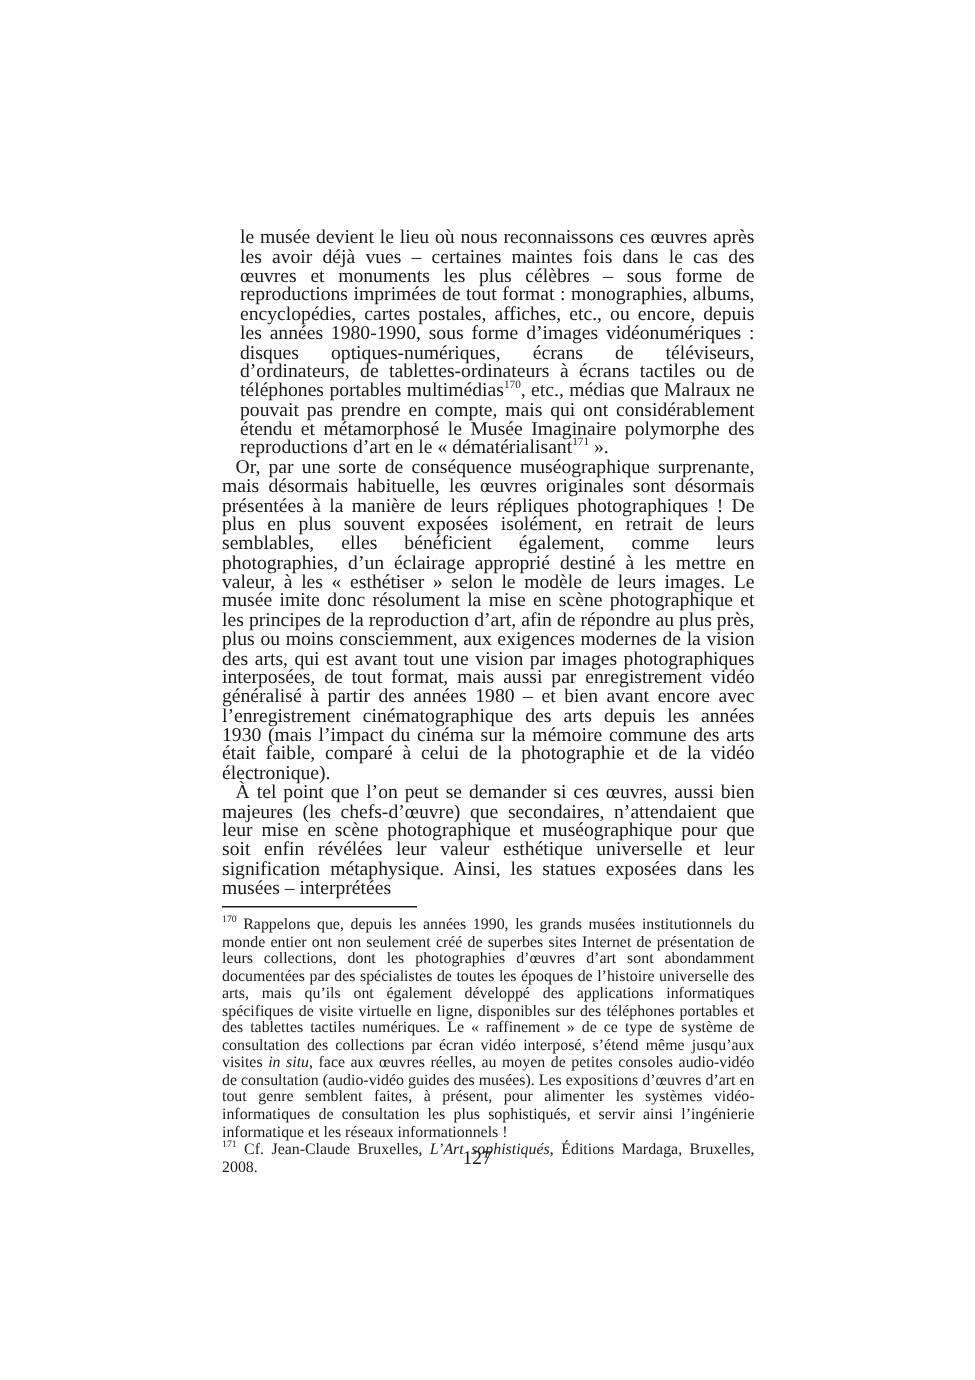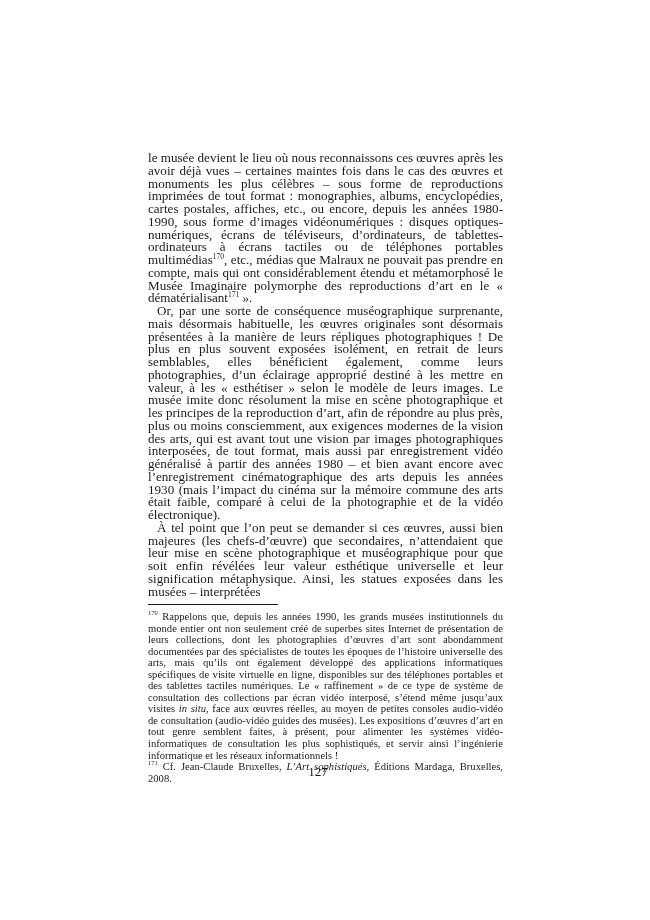--- a/index.html
+++ b/index.html
@@ -1,21 +1,21 @@
 <!DOCTYPE html>
 <html><head>
 <meta charset="utf-8">
 <style>
   html, body { margin:0; padding:0; background:#ffffff; }
   body { width:650px; height:920px; position:relative; overflow:hidden; }
   .page { position:absolute; left:148px; top:152px; width:355px;
           font-family:"Liberation Serif", serif; color:#1a1a1a; }
   .body-text { font-size:13.1px; line-height:12.75px; text-align:justify; margin:0; }
   .body-text p { margin:0; text-indent:9px; text-align:justify; }
-  .body-text p.first { text-indent:0; }
+  .body-text p.first { text-indent:0;margin-left:12px; }
   sup { font-size:7.5px; line-height:0; vertical-align:super; }
   .rule { position:absolute; left:148px; top:604px; width:130px; height:0; border-top:1px solid #1a1a1a; }
   .footnotes { position:absolute; left:148px; top:611px; width:355px;
                font-family:"Liberation Serif", serif; color:#1a1a1a;
                font-size:10.6px; line-height:11.55px; text-align:justify; }
   .footnotes p { margin:0; text-align:justify; }
   .footnotes sup { font-size:6.5px; }
   .pagenum { position:absolute; left:0; width:636px; top:764px; text-align:center;
              font-family:"Liberation Serif", serif; font-size:13px; color:#1a1a1a; }
 </style>

